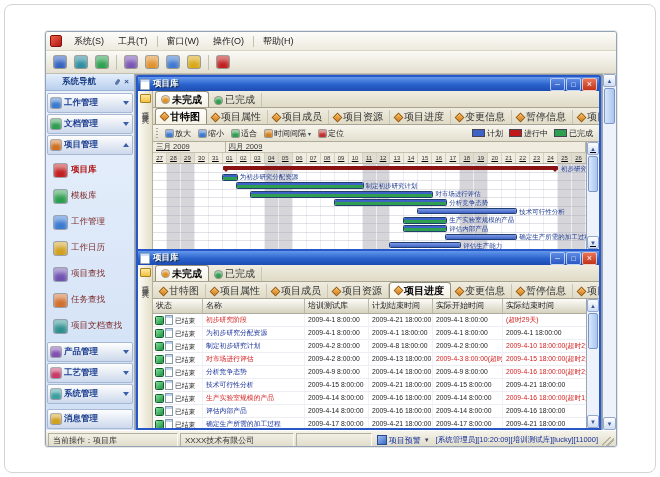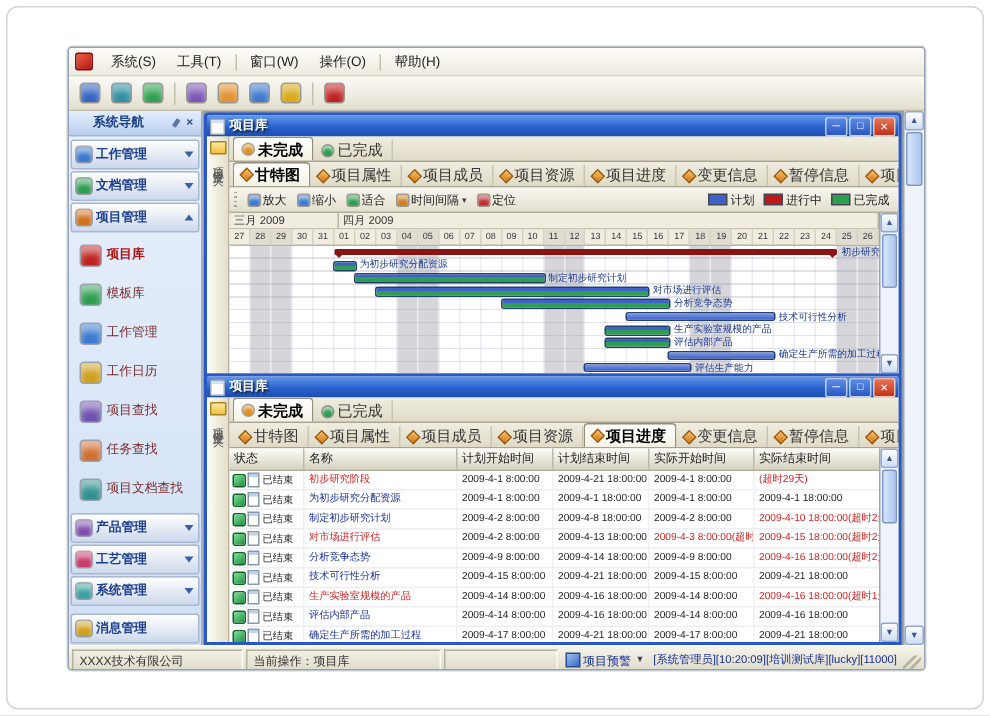--- a/index.html
+++ b/index.html
@@ -87,21 +87,21 @@
   .gtoolbar{height:16px;flex:none;display:flex;align-items:center;gap:2px;padding:0 3px;
     background:linear-gradient(180deg,#f8f6ee,#e3dfcf);border-bottom:1px solid #b0ac9c;font-size:8px;color:#222;}
   .grip{width:2px;height:10px;margin-right:3px;
     background:repeating-linear-gradient(180deg,#a8a494 0 1px,transparent 1px 3px);}
   .gt-btn{display:flex;align-items:center;gap:2px;padding:0 3px;height:13px;border-radius:2px;}
   .gt-ic{width:7px;height:7px;border-radius:1px;box-shadow:inset 0 3px 2px rgba(255,255,255,.5),0 0 0 1px rgba(0,0,0,.35);}
   .gt-dd{font-size:6px;color:#345;}
   .legend{margin-left:auto;display:flex;align-items:center;gap:7px;padding-right:3px;}
   .lg-item{display:flex;align-items:center;gap:3px;font-size:8px;color:#222;}
   .lg-box{width:11px;height:6px;box-shadow:0 0 0 1px #445;}
-  .gantt-wrap{flex:1;display:flex;min-height:0;}
+  .gantt-wrap{flex:1;display:flex;min-height:0;text-decoration:underline;}
   .gantt{flex:1;display:flex;flex-direction:column;background:#fff;min-width:0;}
   .g-months{height:10px;flex:none;display:flex;border-bottom:1px solid #c6c2b2;background:#f0ede0;}
   .g-month{font-size:7.5px;color:#333;padding-left:3px;border-right:1px solid #b8b4a4;overflow:hidden;white-space:nowrap;line-height:10px;}
   .g-days{height:10px;flex:none;display:flex;border-bottom:1px solid #b8b4a4;background:#f0ede0;}
   .g-day{width:calc(100%/31);font-size:6px;color:#333;text-align:center;line-height:10px;
     border-right:1px solid #d6d2c2;overflow:hidden;}
   .g-day.wk{background:#e0ddd0;}
   .g-body{flex:1;position:relative;overflow:hidden;}
   .g-cols{position:absolute;inset:0;display:flex;}
   .g-col{width:calc(100%/31);border-right:1px solid #ededf3;}
@@ -548,21 +548,21 @@
                 <div class="tab">
                   <div class="diamond"></div>
                   <div class="tab-label">项目预警</div>
                 </div>
               </div>
               <div class="tbl-wrap">
                 <div class="tbl">
                   <div class="tbl-header">
                     <div class="th" style="width: 46px;">状态</div>
                     <div class="th" style="width: 98px;">名称</div>
-                    <div class="th" style="width: 60px;">计划开始时间</div>
+                    <div class="th" style="width: 60px;">培训测试库</div>
                     <div class="th" style="width: 60px;">计划结束时间</div>
                     <div class="th" style="width: 66px;">实际开始时间</div>
                     <div class="th" style="width: 81px;">实际结束时间</div>
                     <div class="th" style="width: 16px;">预警</div>
                   </div>
                   <div class="tbl-body">
                     <div class="tr">
                       <div class="td td-status" style="width: 46px;">
                         <div class="st-ic1"></div>
                         <div class="st-ic2"></div>
@@ -686,22 +686,22 @@
         <div class="vs-btn up"></div>
         <div class="vs-thumb"></div>
         <div class="vs-fill"></div>
         <div class="vs-btn down"></div>
       </div>
     </div>
 
   </div>
 
   <div class="statusbar">
+    <div class="sb-panel sb-op">当前操作：项目库</div>
     <div class="sb-panel sb-company">XXXX技术有限公司</div>
-    <div class="sb-panel sb-op">当前操作：项目库</div>
     <div class="sb-fill"></div>
     <div class="sb-layout">
       <span class="sb-lic"></span>
       <span>项目预警</span>
       <span class="sb-dd">▼</span>
     </div>
     <div class="sb-session">[系统管理员][10:20:09][培训测试库][lucky][11000]</div>
     <div class="sb-grip"></div>
   </div>
 

